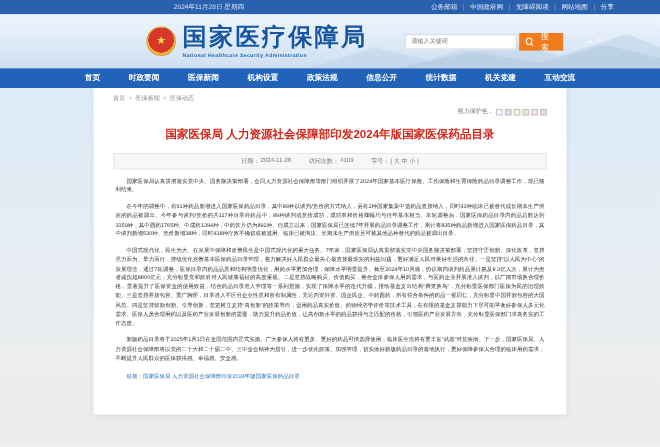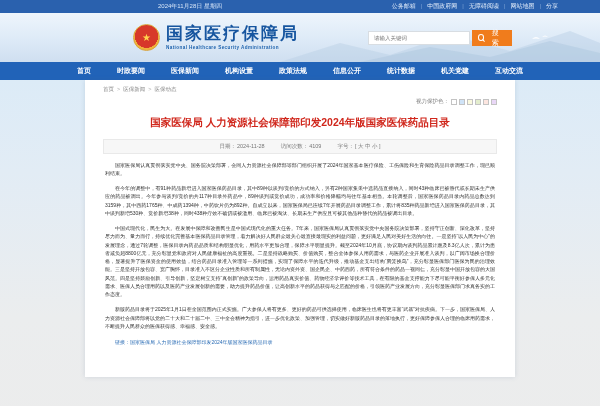--- a/index.html
+++ b/index.html
@@ -27,21 +27,21 @@
   }
   .header-scenery{position:absolute;right:0;top:0;height:100%;width:320px;pointer-events:none;}
   .logo{display:flex;align-items:center;gap:6px;z-index:1;}
   .emblem{
     width:25px;height:25px;border-radius:50%;
     background:radial-gradient(circle at 50% 45%,#d7382a 0 62%,#f0b33c 63% 78%,#e8a636 79%);
     border:1px solid #d9a33c;display:flex;align-items:center;justify-content:center;
     color:#ffd34d;font-size:10px;line-height:1;
   }
   .logo-text .cn{
-    color:#16559f;font-size:17px;font-weight:bold;letter-spacing:2px;
+    color:#16559f;font-size:22px;font-weight:bold;letter-spacing:2px;
     font-family:"Liberation Serif","DejaVu Serif",serif;line-height:1.1;
   }
   .logo-text .en{
     color:#1f63ad;font-size:4.6px;font-weight:bold;letter-spacing:.4px;margin-top:1px;
   }
   .search{margin-left:auto;display:flex;align-items:center;z-index:1;}
   .search input{
     width:102px;height:14px;border:1px solid #d8dde2;background:#fff;
     font-size:5.5px;padding:0 5px;color:#999;box-sizing:border-box;outline:none;
     font-family:"Liberation Sans","DejaVu Sans",sans-serif;

